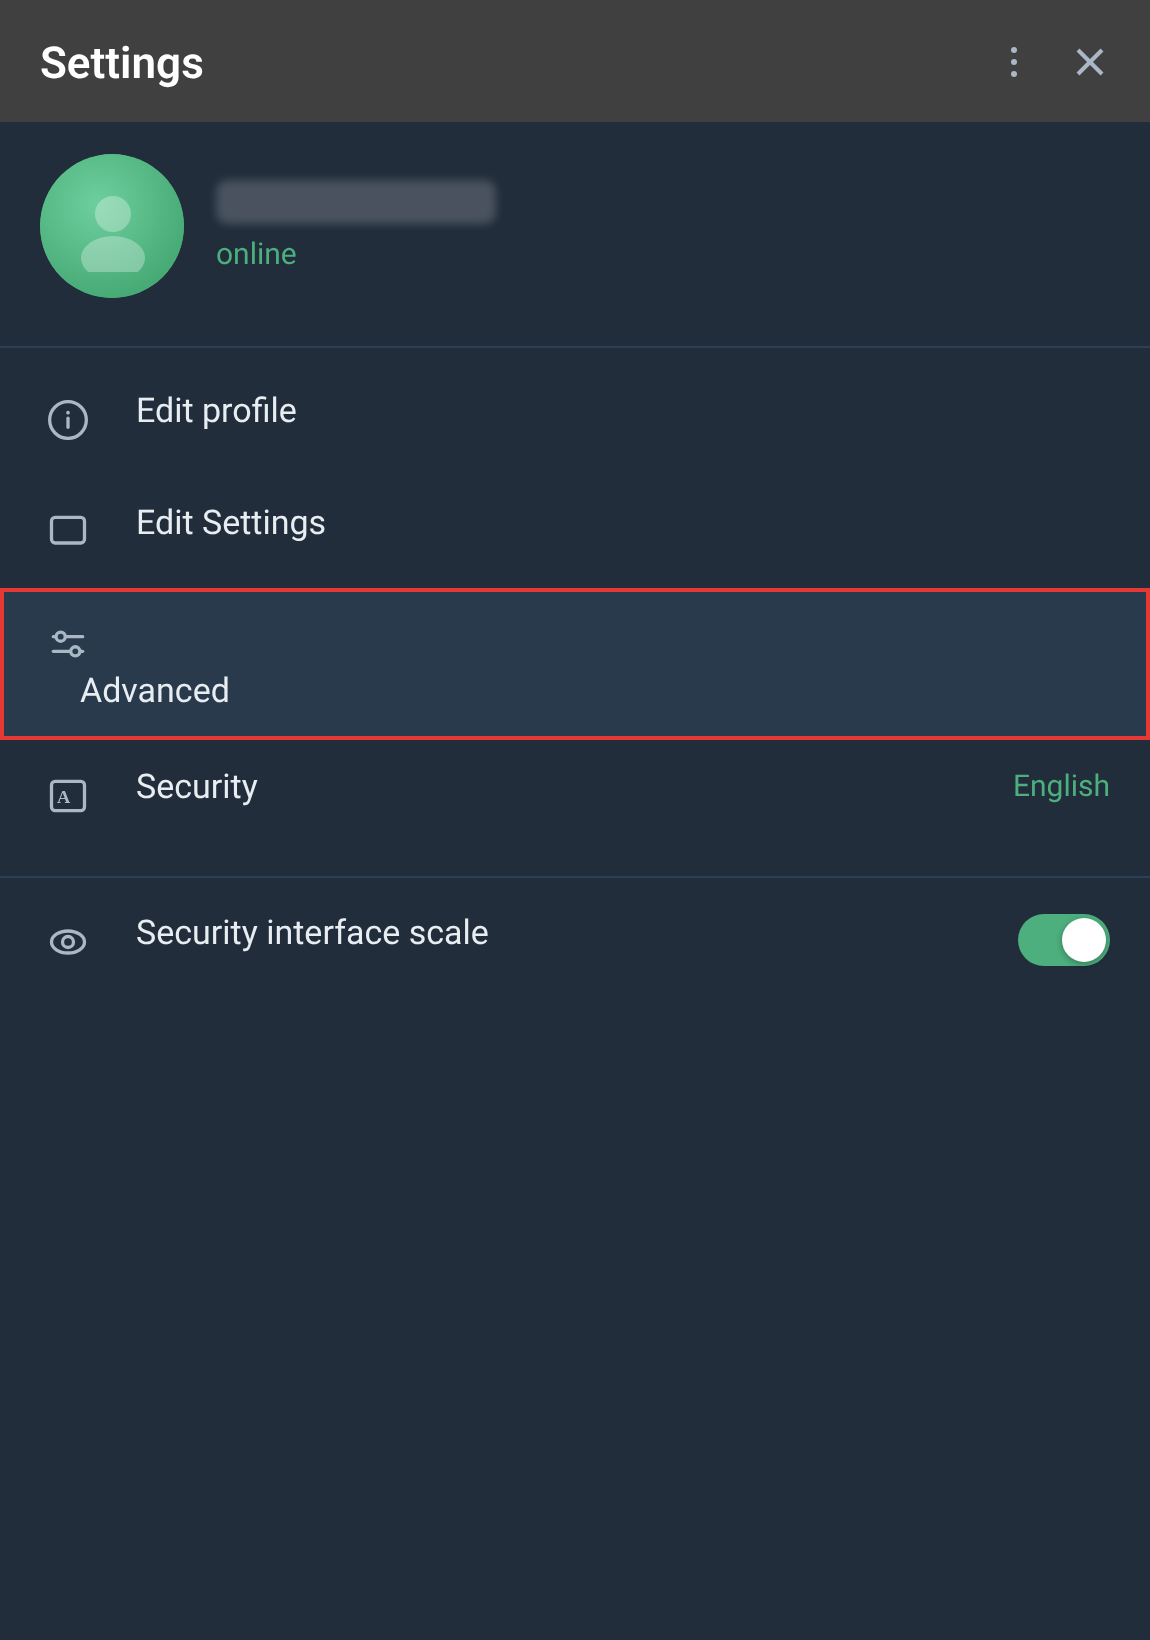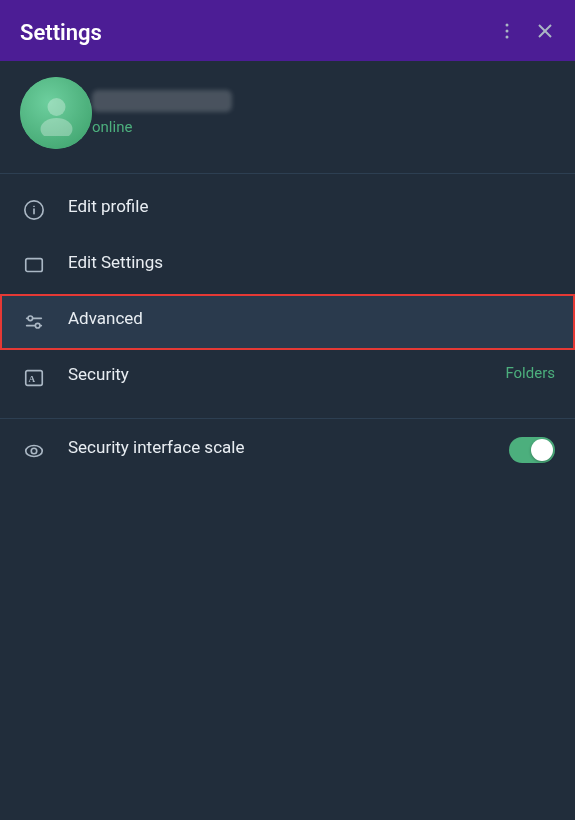--- a/index.html
+++ b/index.html
@@ -15,21 +15,21 @@
       font-family: -apple-system, BlinkMacSystemFont, 'Segoe UI', Roboto, sans-serif;
       color: #ffffff;
       overflow: hidden;
     }
 
     .header {
       display: flex;
       align-items: center;
       justify-content: space-between;
       padding: 20px 20px 16px 20px;
-      background-color: #4c1d95;
+      background-color: #404040;
     }
 
     .header-title {
       font-size: 22px;
       font-weight: 600;
       color: #ffffff;
     }
 
     .header-icons {
       display: flex;
@@ -73,20 +73,21 @@
       justify-content: center;
     }
 
     .avatar-silhouette {
       width: 45px;
       height: 45px;
       opacity: 0.6;
     }
 
     .profile-info {
+      margin-left: 16px;
       display: flex;
       flex-direction: column;
       gap: 6px;
     }
 
     .profile-name-blur {
       width: 140px;
       height: 22px;
       background: rgba(255,255,255,0.18);
       border-radius: 6px;
@@ -115,20 +116,21 @@
       padding: 14px 20px;
       cursor: pointer;
       position: relative;
       transition: background 0.15s;
     }
 
     .menu-item.active {
       background-color: #2a3a4d;
       outline: 2px solid #e53935;
       outline-offset: -2px;
+      flex-direction: column;
     }
 
     .menu-icon {
       width: 28px;
       height: 28px;
       display: flex;
       align-items: center;
       justify-content: center;
       flex-shrink: 0;
       color: #aab7c4;
@@ -260,21 +262,21 @@
   </div>
 
   <div class="menu-item">
     <span class="menu-icon">
       <svg viewBox="0 0 24 24">
         <rect x="3" y="4" width="18" height="16" rx="2" stroke-linejoin="round"></rect>
         <text x="6" y="16" font-size="10" fill="#aab7c4" stroke="none" font-family="serif" font-weight="bold">A</text>
       </svg>
     </span>
     <span class="menu-label">Security</span>
-    <span class="menu-value">Folders</span>
+    <span class="menu-value">English</span>
   </div>
 
 </div>
 
 <div class="bottom-divider"></div>
 
 <div class="menu-item">
   <span class="menu-icon">
     <svg width="22" height="22" viewBox="0 0 24 24" fill="none" stroke="#aab7c4" stroke-width="1.8">
       <ellipse cx="12" cy="12" rx="9" ry="6"></ellipse>

